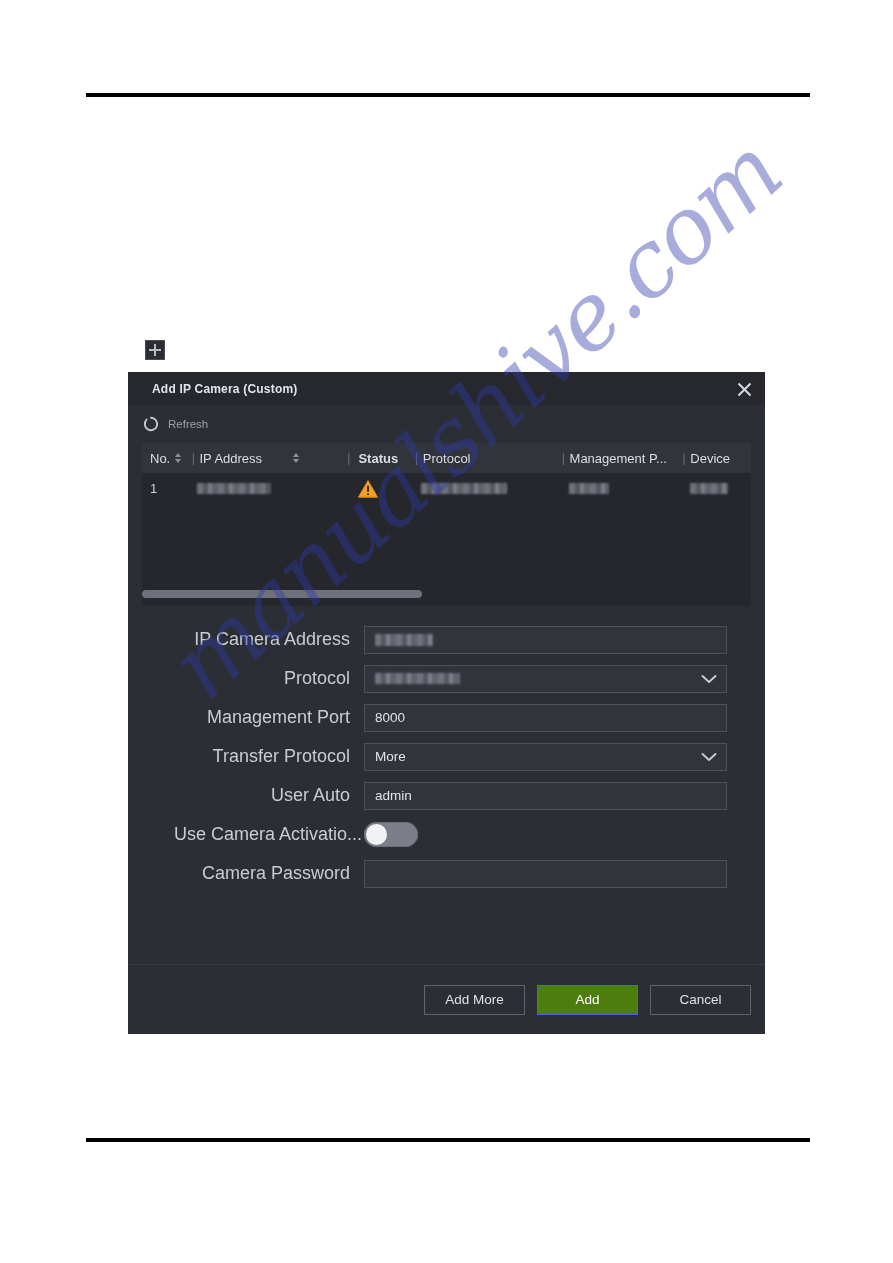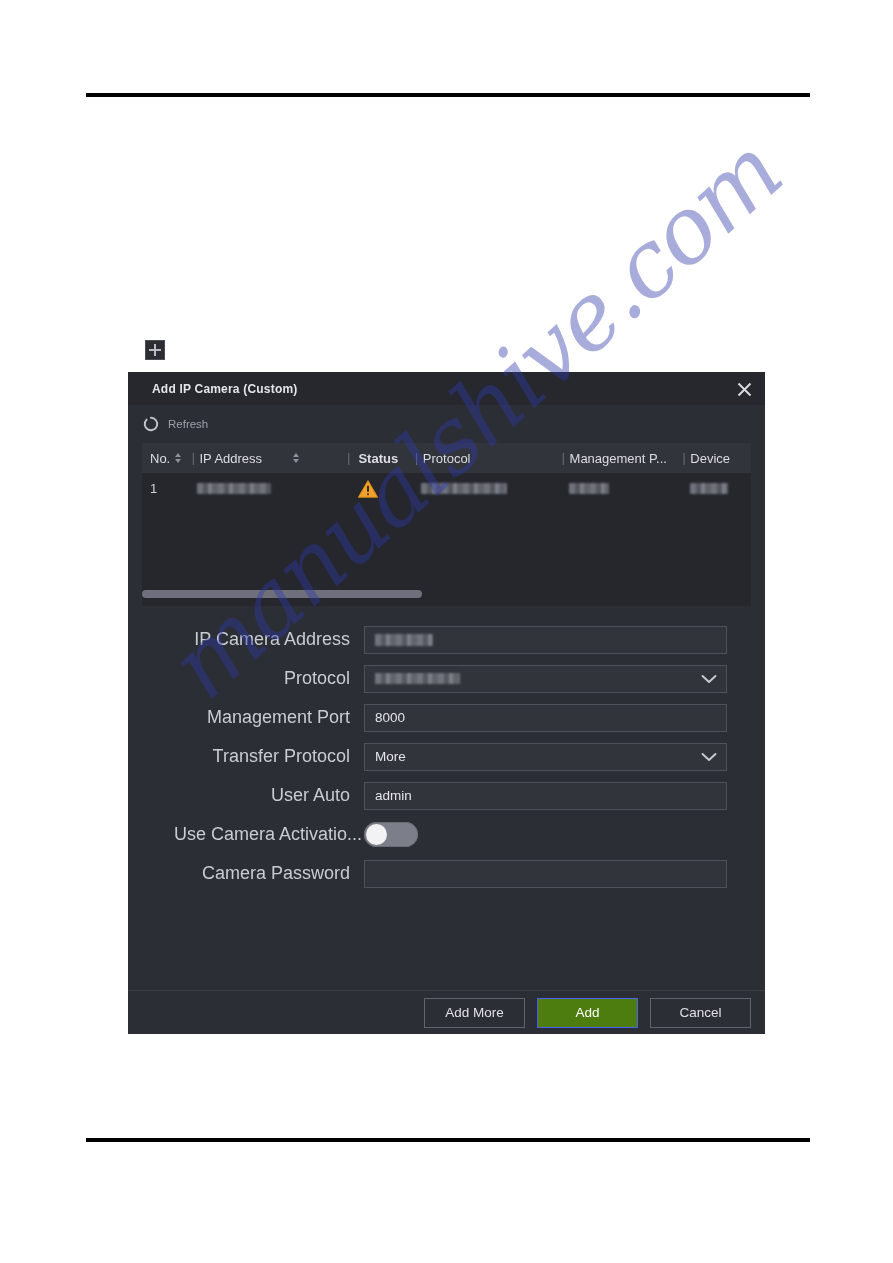--- a/index.html
+++ b/index.html
@@ -279,21 +279,21 @@
     border-radius: 50%;
     background: #f2f2f4;
   }
 
   
   .dialog-footer {
     position: absolute;
     left: 0;
     right: 0;
     bottom: 0;
-    height: 44px;
+    height: 70px;
     border-top: 1px solid #3a3c44;
     display: flex;
     align-items: center;
     justify-content: flex-end;
     padding-right: 14px;
     gap: 12px;
     box-sizing: border-box;
   }
   .btn {
     height: 30px;

